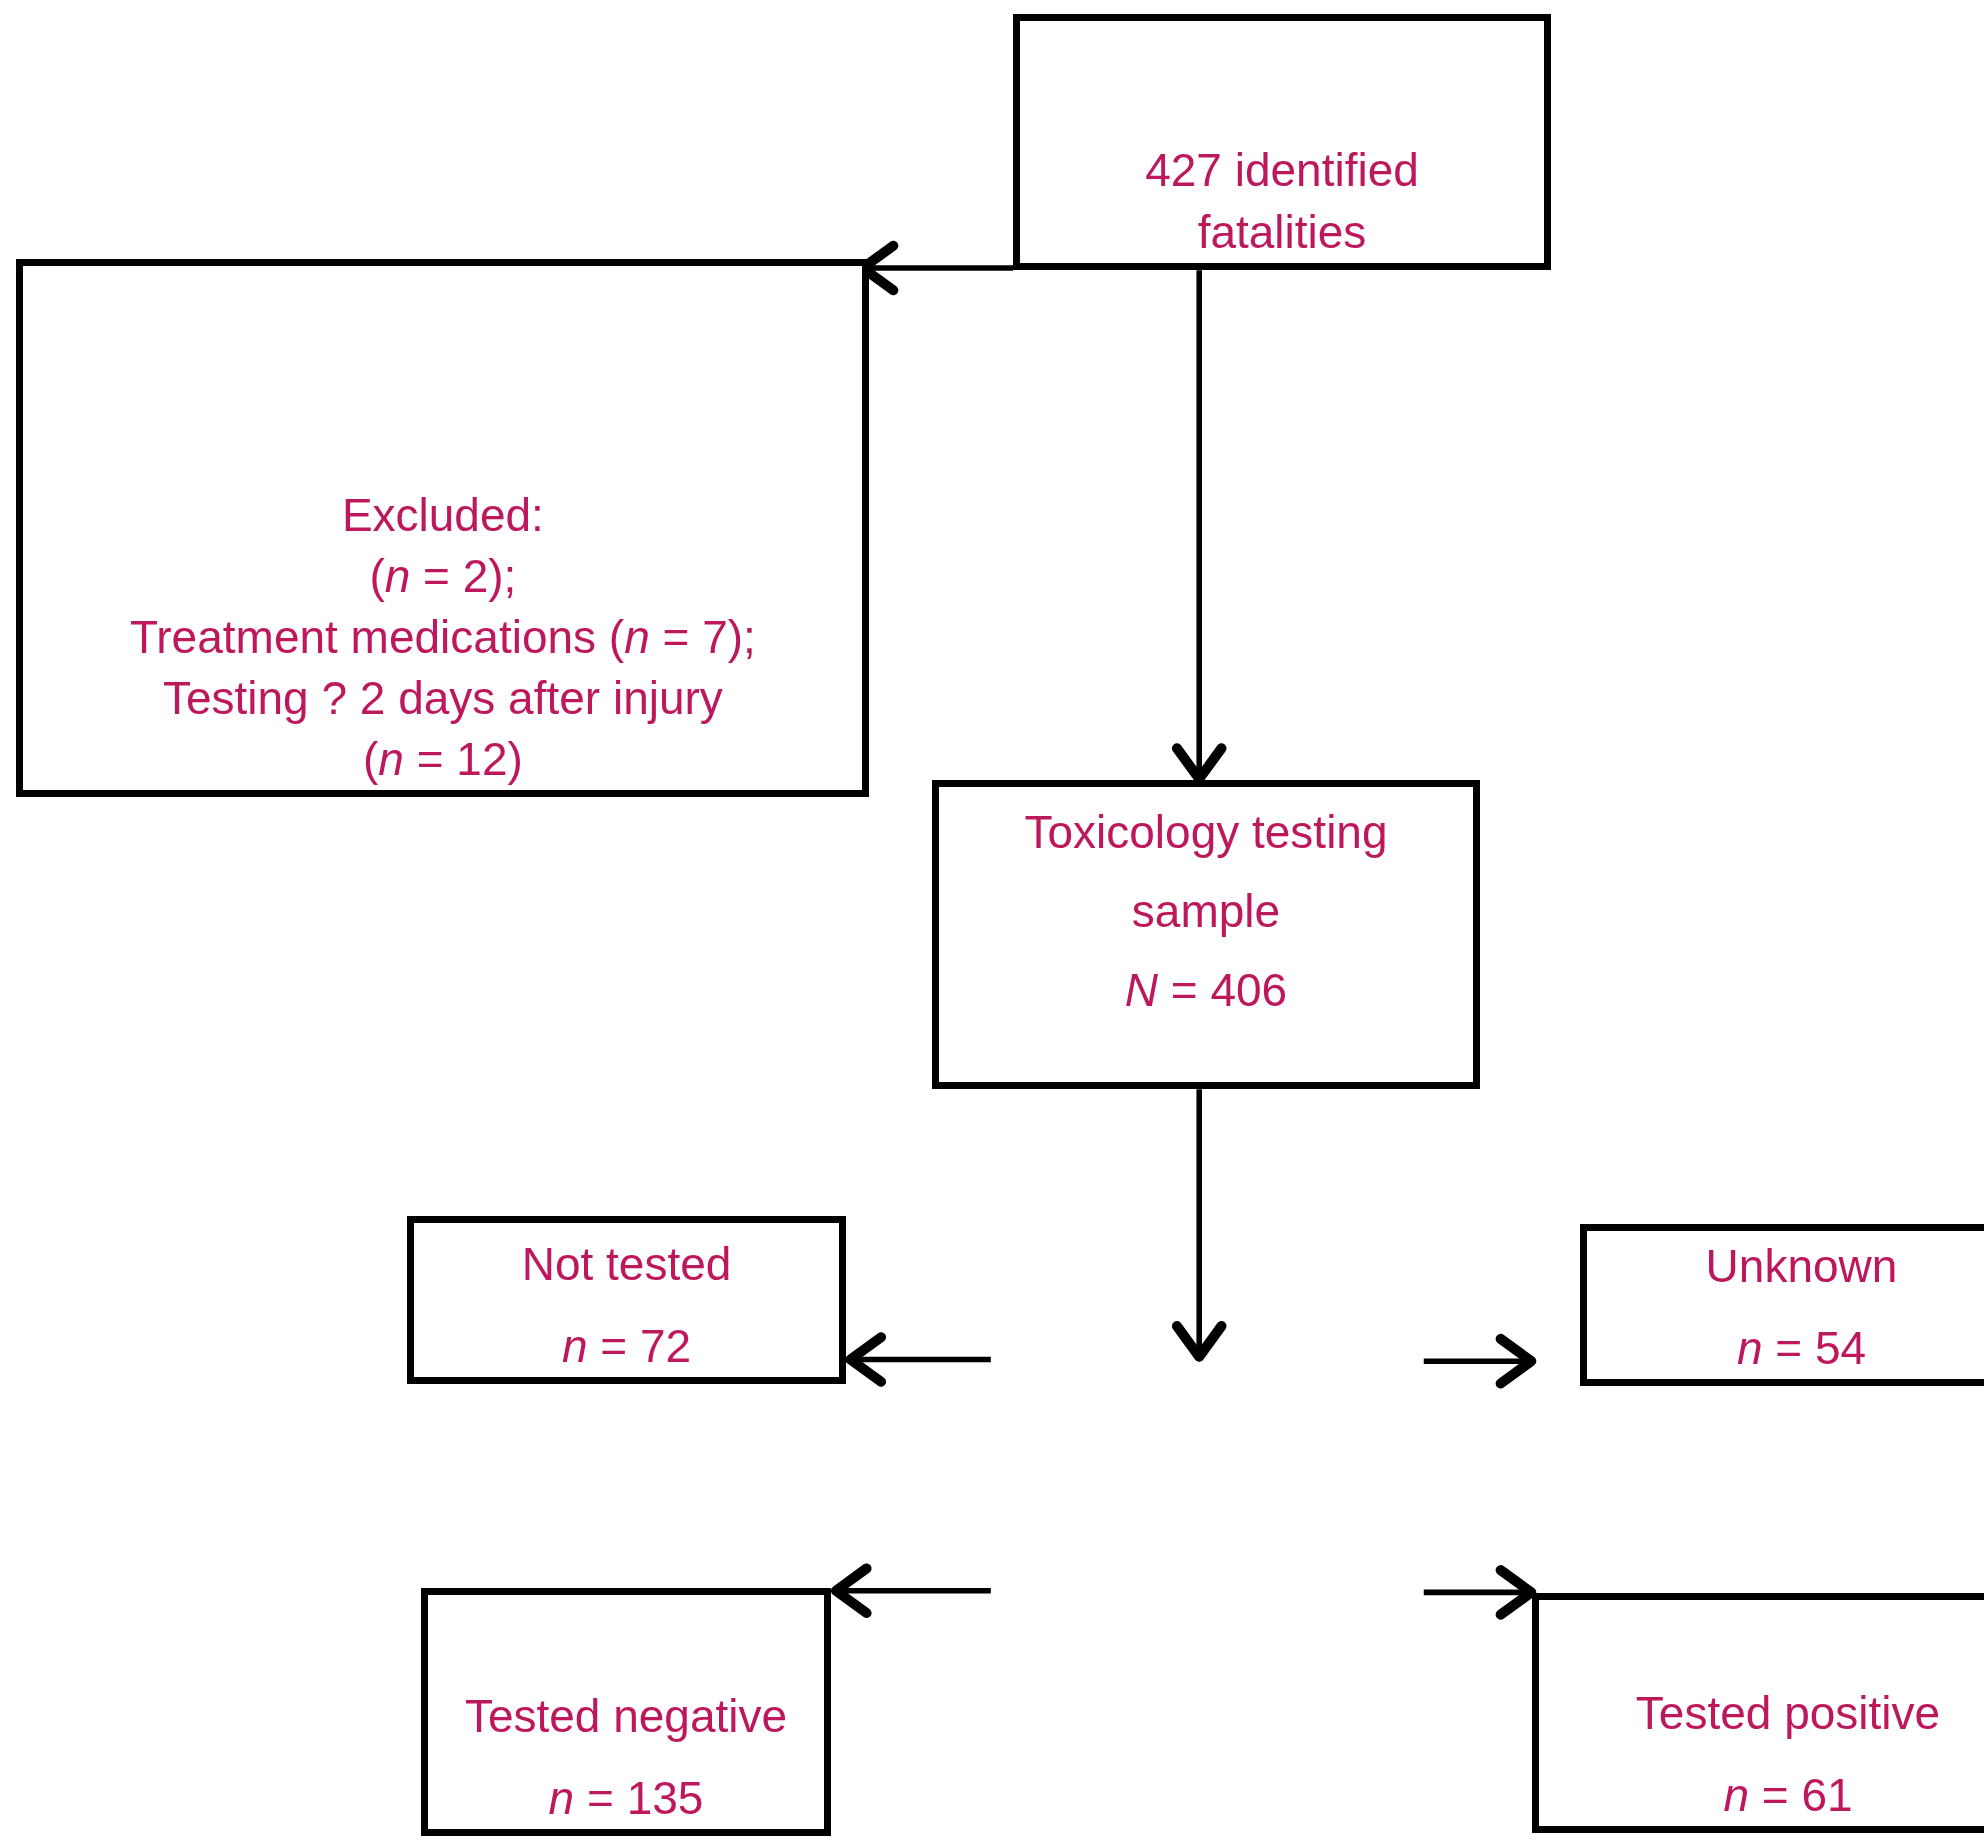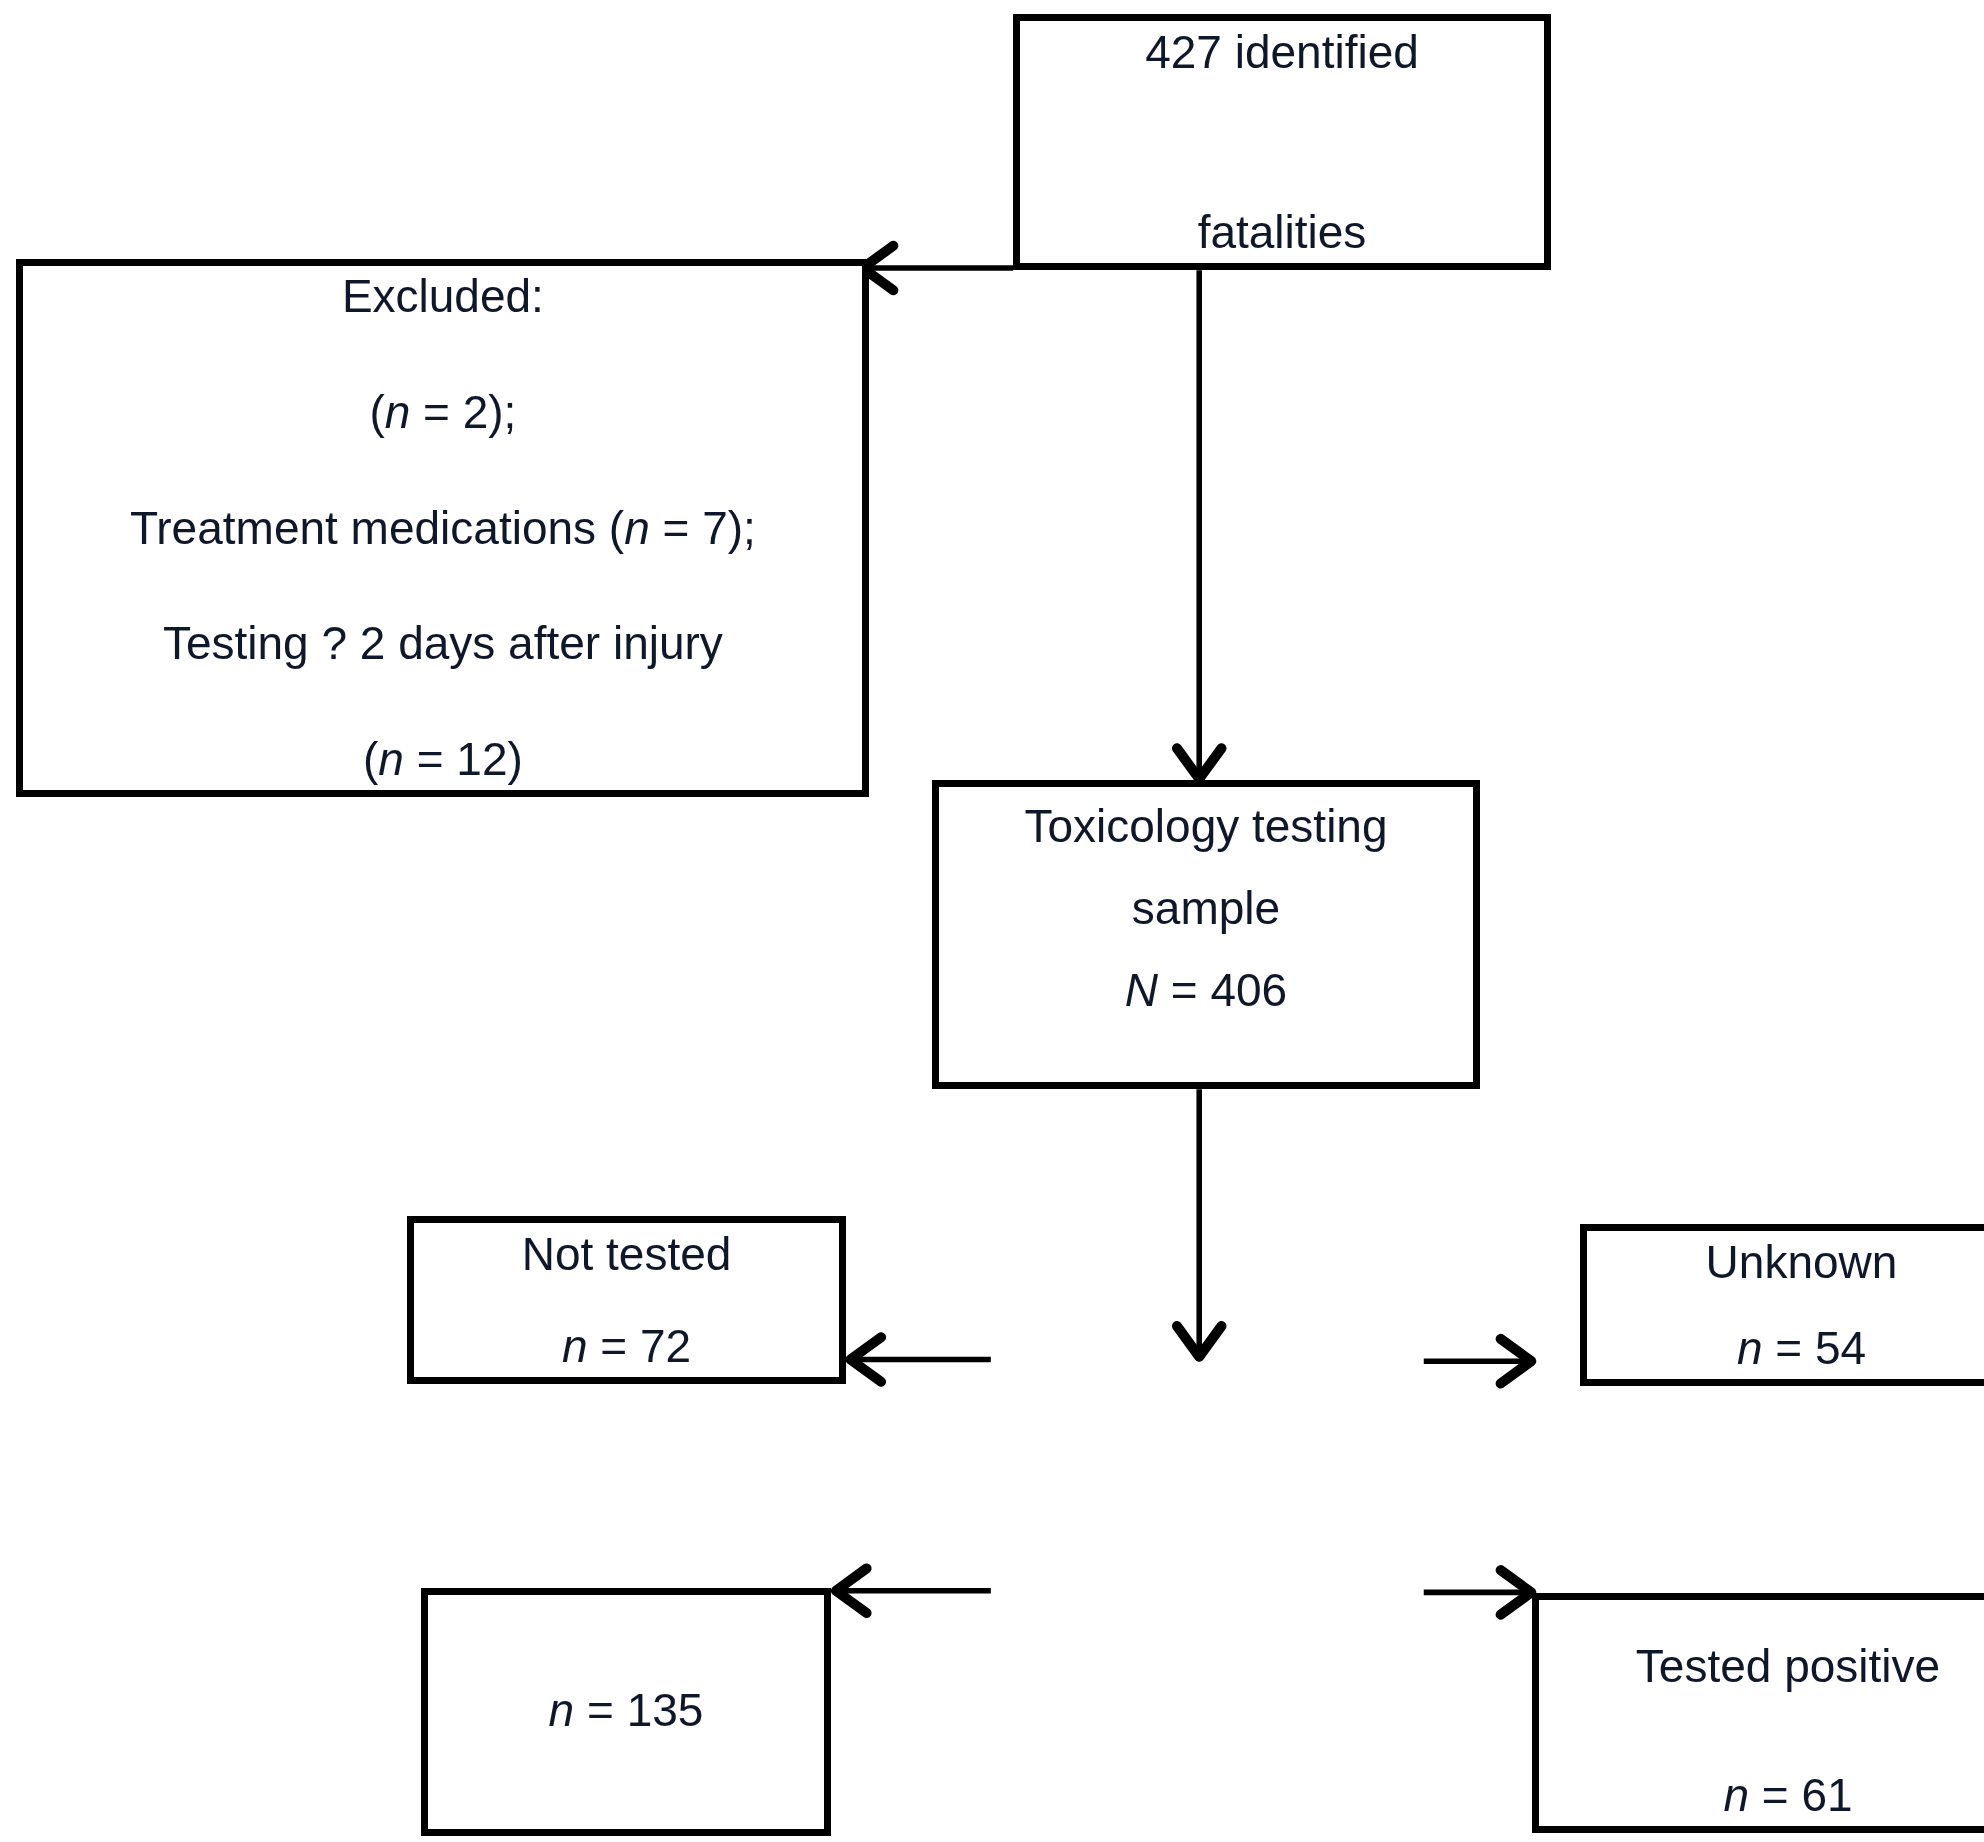--- a/index.html
+++ b/index.html
@@ -21,24 +21,24 @@
     position: absolute;
     left: 0; top: 0;
     width: 1985px;
     height: 1842px;
   }
   .box {
     position: absolute;
     box-sizing: border-box;
     border: 7.2px solid #000000;
     background: #ffffff;
-    color: #0f172a;
+    color: #be185d;
     display: flex;
     flex-direction: column;
-    justify-content: space-between;
+    justify-content: flex-end;
     align-items: center;
     text-align: center;
     font-size: 46px;
     line-height: 62px;
   }
   .box .tline { white-space: pre; }
   .var { font-style: italic; }
   #box-identified   { left: 1013px; top: 14px;   width: 538px;  height: 256px; }
   #box-excluded     { left: 8.4px;   top: 259px;  width: 853px; height: 538px; line-height: 61px; margin-left: 8px; }
   #box-toxicology   { left: 932px; top: 780px; width: 548px;  height: 309px; line-height: 79px; padding-bottom: 52px; }
@@ -107,20 +107,21 @@
     <div class="tline gap"><span class="var">n</span><span> = 72</span></div>
   </div>
 
   <div class="box" id="box-unknown">
     <div class="tline">Unknown</div>
     <div class="tline gap"><span class="var">n</span><span> = 54</span></div>
   </div>
 
 
   <div class="box" id="box-tested-negative">
+    <div class="tline">Tested negative</div>
     <div class="tline gap"><span class="var">n</span><span> = 135</span></div>
   </div>
 
   <div class="box" id="box-tested-positive">
     <div class="tline">Tested positive</div>
     <div class="tline gap"><span class="var">n</span><span> = 61</span></div>
   </div>
 
 </div>
 

